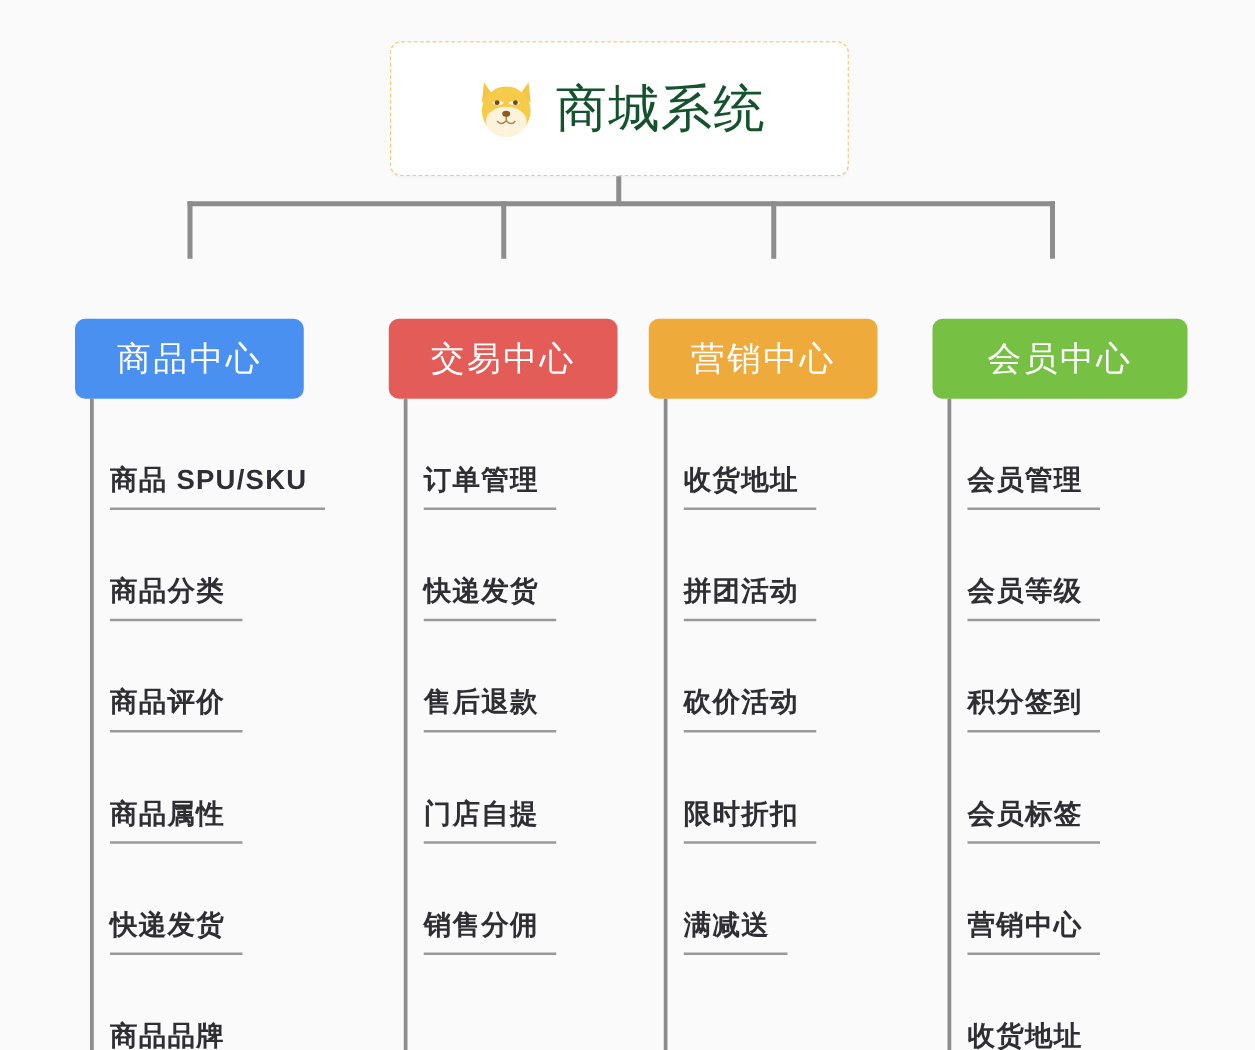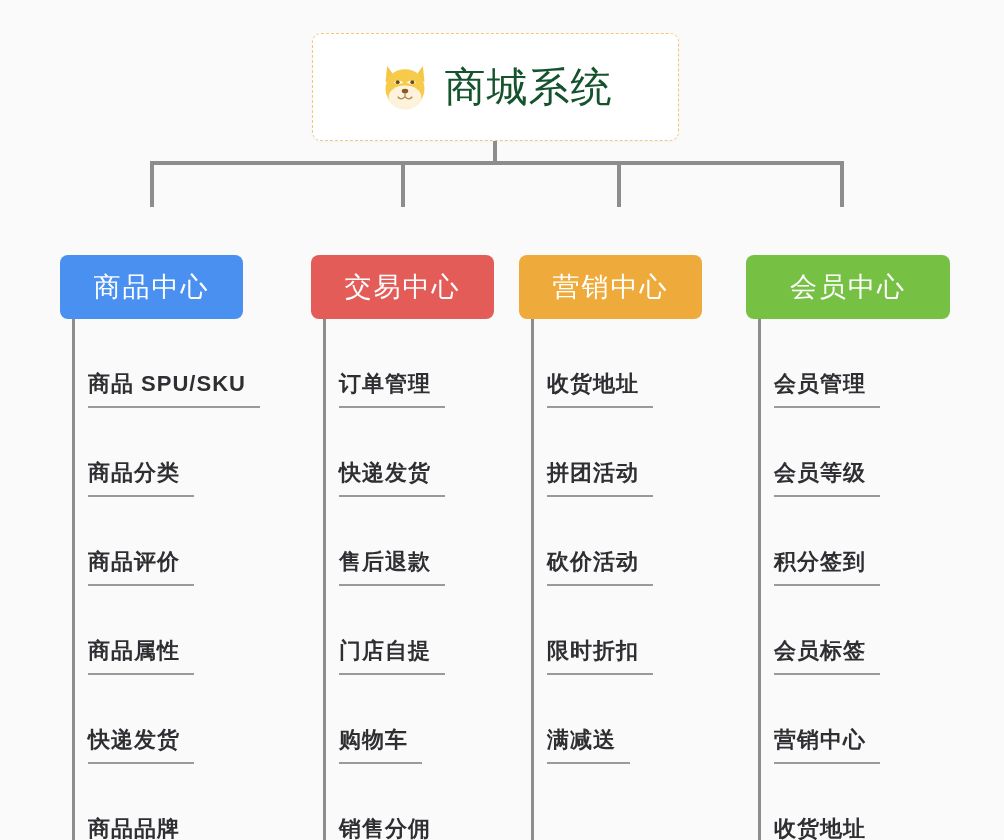--- a/index.html
+++ b/index.html
@@ -188,23 +188,20 @@
         <li class="sub-item">
             <span class="sub-label">快递发货</span>
           </li>
         <li class="sub-item">
             <span class="sub-label">售后退款</span>
           </li>
         <li class="sub-item">
             <span class="sub-label">门店自提</span>
           </li>
         <li class="sub-item">
-            <span class="sub-label">购物车</span>
-          </li>
-        <li class="sub-item">
             <span class="sub-label">销售分佣</span>
           </li>
       </ul>
     </div>
   </div>
 
   <div class="column" style="left:519px; width:183px;">
     <div class="cat-header" style="background:#eeab3c; width:183px;">
       <span>营销中心</span>
     </div>

